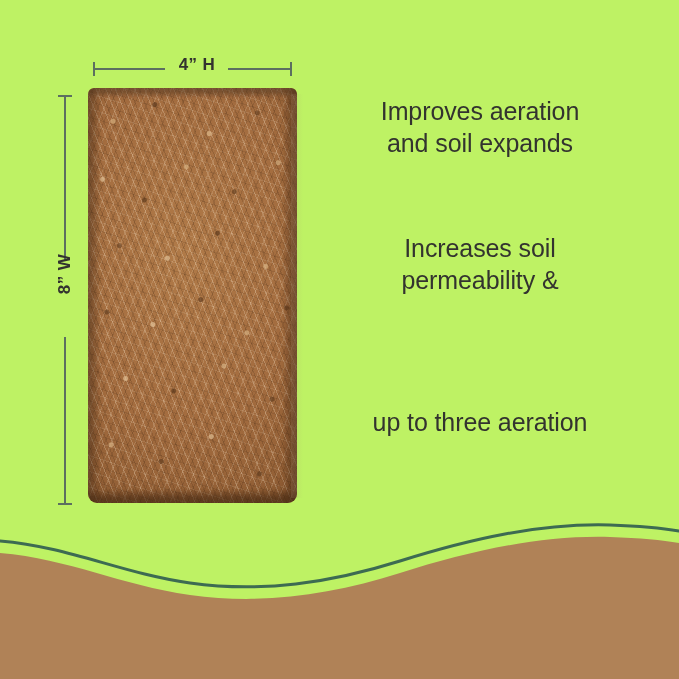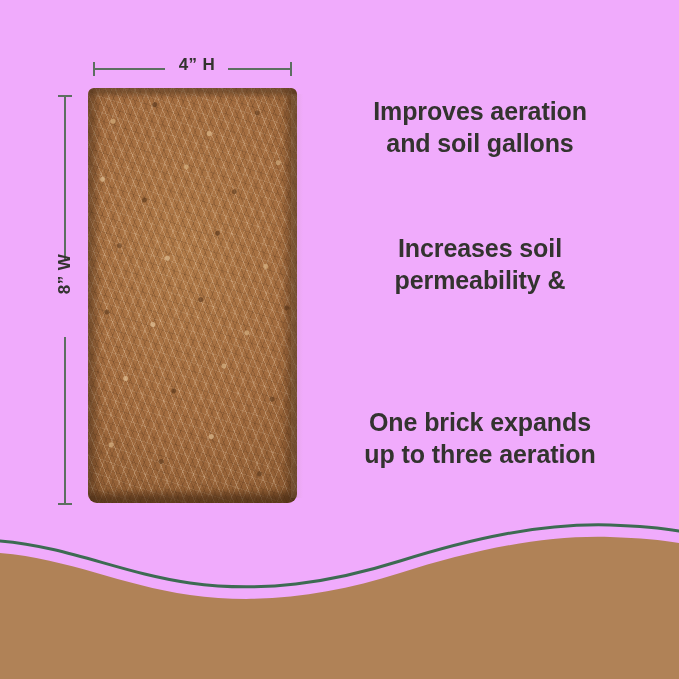--- a/index.html
+++ b/index.html
@@ -177,42 +177,42 @@
   #benefits {
     position: absolute;
     left: 330px;
     top: 88px;
     width: 300px;
   }
   .benefit {
     text-align: center;
     font-size: 25px;
     line-height: 1.26;
-    font-weight: bold;
+    font-weight: normal;
     color: #33332f;
     letter-spacing: -0.1px;
   }
   #benefit-0 { position: absolute; left: 0; top: 8px;   width: 300px; }
   #benefit-1 { position: absolute; left: 0; top: 145px; width: 300px; }
   #benefit-2 { position: absolute; left: 0; top: 319px; width: 300px; }
 
   
   #wave {
     position: absolute;
     left: 0;
     bottom: 0;
     width: 679px;
     height: 160px;
     display: block;
   }
 </style>
 </head>
 <body>
 
-<div id="stage" style="background: #f0abfc;">
+<div id="stage" style="background: #bef264;">
 
   <div id="brick-wrap">
     <div id="brick"></div>
     <div id="brick-shadow"></div>
   </div>
 
   <div class="dim-line" id="dim-top-tick-left" style="background: rgb(92, 111, 96);"></div>
   <div class="dim-line" id="dim-top-left-rule" style="background: rgb(92, 111, 96);"></div>
   <div class="dim-line" id="dim-top-right-rule" style="background: rgb(92, 111, 96);"></div>
   <div class="dim-line" id="dim-top-tick-right" style="background: rgb(92, 111, 96);"></div>
@@ -220,28 +220,27 @@
 
   <div class="dim-line" id="dim-left-tick-top" style="background: rgb(92, 111, 96);"></div>
   <div class="dim-line" id="dim-left-rule-top" style="background: rgb(92, 111, 96);"></div>
   <div class="dim-line" id="dim-left-rule-bottom" style="background: rgb(92, 111, 96);"></div>
   <div class="dim-line" id="dim-left-tick-bottom" style="background: rgb(92, 111, 96);"></div>
   <div id="dim-left-label">8” W</div>
 
   <div id="benefits">
     <div class="benefit" id="benefit-0">
         <div>Improves aeration</div>
-        <div>and soil gallons</div>
+        <div>and soil expands</div>
       </div>
     <div class="benefit" id="benefit-1">
         <div>Increases soil</div>
         <div>permeability &amp;</div>
       </div>
     <div class="benefit" id="benefit-2">
-        <div>One brick expands</div>
         <div>up to three aeration</div>
       </div>
   </div>
 
   <svg id="wave" viewBox="0 0 679 160" preserveAspectRatio="none">
     <path id="wave-fill" d="M0 34 C 70 40, 120 66, 190 76 C 262 86, 330 76, 400 54 C 470 32, 540 16, 610 18 C 640 19, 662 21, 679 24 L679 160 L0 160 Z" fill="#b08257"></path>
     <path id="wave-line" d="M0 22 C 70 28, 120 54, 190 64 C 262 74, 330 64, 400 42 C 470 20, 540 4, 610 6 C 640 7, 662 9, 679 12" fill="none" stroke="#3d6b52" stroke-width="3" stroke-linecap="round"></path>
   </svg>
 
 </div>

